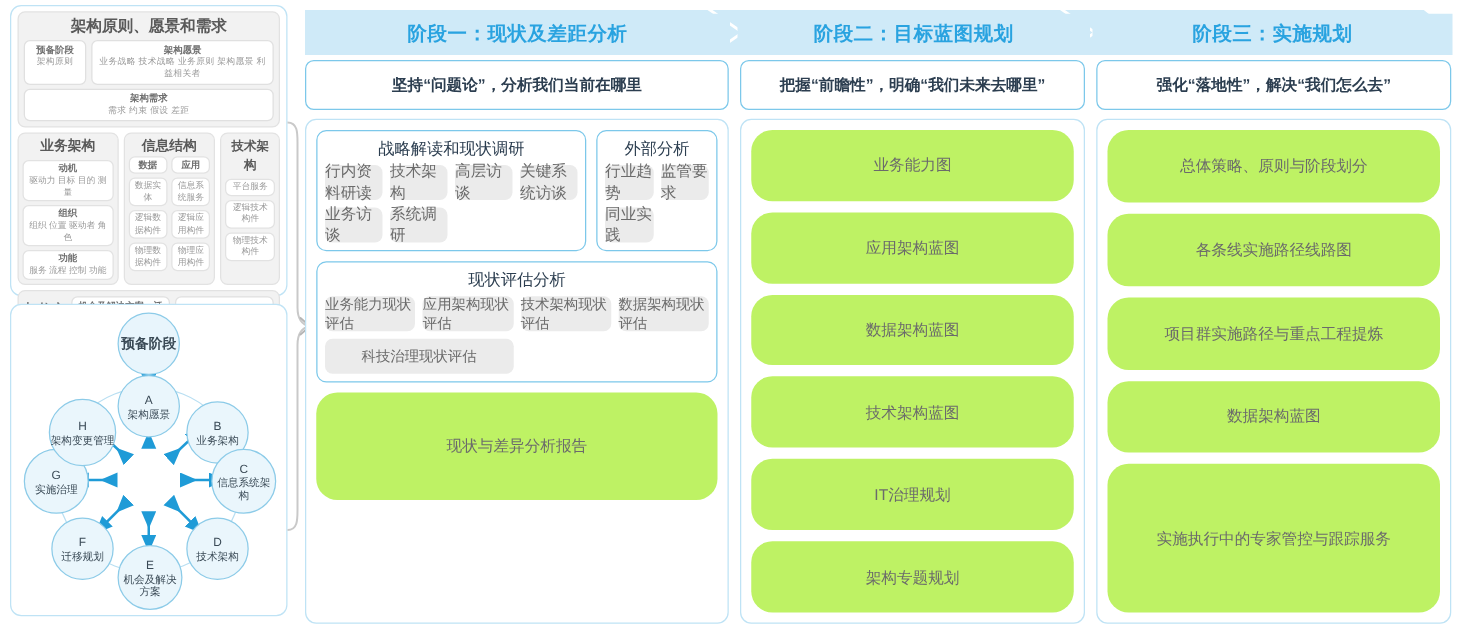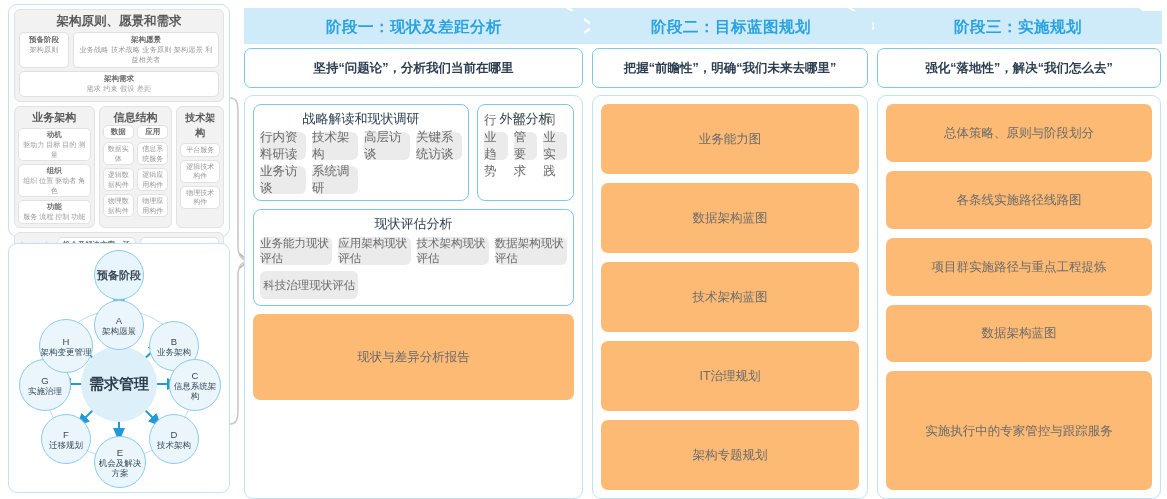--- a/index.html
+++ b/index.html
@@ -92,36 +92,36 @@
   .sub-pill span{font-size:12.5px;font-weight:bold;color:#2c3e50;}
 
   .phase-body{
     margin-top:7px;border:1px solid #bfe3f5;border-radius:9px;background:#fff;
     box-sizing:border-box;padding:8px;
   }
   .p1 .phase-body{height:404px;}
   .p2 .phase-body,.p3 .phase-body{height:404px;display:flex;flex-direction:column;gap:9px;}
 
   .grey{
-    background:#fdba74;border-radius:7px;display:flex;align-items:center;justify-content:center;
+    background:#bef264;border-radius:17px;display:flex;align-items:center;justify-content:center;
     text-align:center;color:#6b6b6b;box-sizing:border-box;
   }
   .grey span{font-size:12.5px;line-height:16px;}
   .p2 .grey,.p3 .grey{flex:1;}
   .p3 .grey.tall{flex:2.05;}
 
   
   .p1-top{display:flex;gap:8px;}
   .card{
     border:1.4px solid #7cc8ea;border-radius:8px;background:#fff;
     box-sizing:border-box;padding:5px 6px 6px;
   }
   .card-h{font-size:13px;font-weight:normal;color:#2c3e50;text-align:center;line-height:18px;margin-bottom:4px;}
   .g2{display:grid;grid-template-columns:1fr 1fr 1fr 1fr;gap:6px;}
-  .g1{display:grid;grid-template-columns:1fr 1fr 1fr;gap:6px;}
+  .g1{display:grid;grid-template-columns:1fr 1fr;gap:6px;}
   .chip{
     background:#ebebeb;border-radius:6px;height:28px;display:flex;align-items:center;
     justify-content:center;color:#6b6b6b;font-size:12.5px;box-sizing:border-box;
   }
   .chip.sm{font-size:11.5px;}
   .card.ext{width:97px;flex:none;}
   .card.main{flex:1;}
   .card.assess{margin-top:8px;}
   .p1-report{margin-top:8px;height:86px;}
 </style>
@@ -255,23 +255,20 @@
           <line x1="131" y1="119" x2="148" y2="103" marker-end="url(#ar)" marker-start="url(#ar2)"></line>
           <line x1="142" y1="140" x2="165" y2="140" marker-end="url(#ar)" marker-start="url(#ar2)"></line>
           <line x1="131" y1="161" x2="148" y2="178" marker-end="url(#ar)" marker-start="url(#ar2)"></line>
           <line x1="110" y1="172" x2="110" y2="191" marker-end="url(#ar)" marker-start="url(#ar2)"></line>
           <line x1="89" y1="161" x2="72" y2="178" marker-end="url(#ar)" marker-start="url(#ar2)"></line>
           <line x1="78" y1="140" x2="55" y2="140" marker-end="url(#ar)" marker-start="url(#ar2)"></line>
           <line x1="89" y1="119" x2="72" y2="103" marker-end="url(#ar)" marker-start="url(#ar2)"></line>
         </g>
       </svg>
 
-      <div class="node n-center" style="left:72px;top:102px;width:76px;height:76px;">
-        <span class="t">需求管理</span>
-      </div>
 
       <div class="node n-prep" style="left:85px;top:6px;width:50px;height:50px;">
         <span class="t">预备阶段</span>
       </div>
 
       <div class="node n-outer" style="left:85px;top:56px;width:50px;height:50px;">
         <span class="k">A</span>
         <span class="t">架构愿景</span>
       </div>
       <div class="node n-outer" style="left:140px;top:77px;width:50px;height:50px;">
@@ -382,20 +379,23 @@
 
       <div class="phase p2">
         <div class="sub-pill">
           <span>把握“前瞻性”，明确“我们未来去哪里”</span>
         </div>
         <div class="phase-body">
           <div class="grey">
               <span>业务能力图</span>
             </div>
           <div class="grey">
+              <span>应用架构蓝图</span>
+            </div>
+          <div class="grey">
               <span>数据架构蓝图</span>
             </div>
           <div class="grey">
               <span>技术架构蓝图</span>
             </div>
           <div class="grey">
               <span>IT治理规划</span>
             </div>
           <div class="grey">
               <span>架构专题规划</span>

